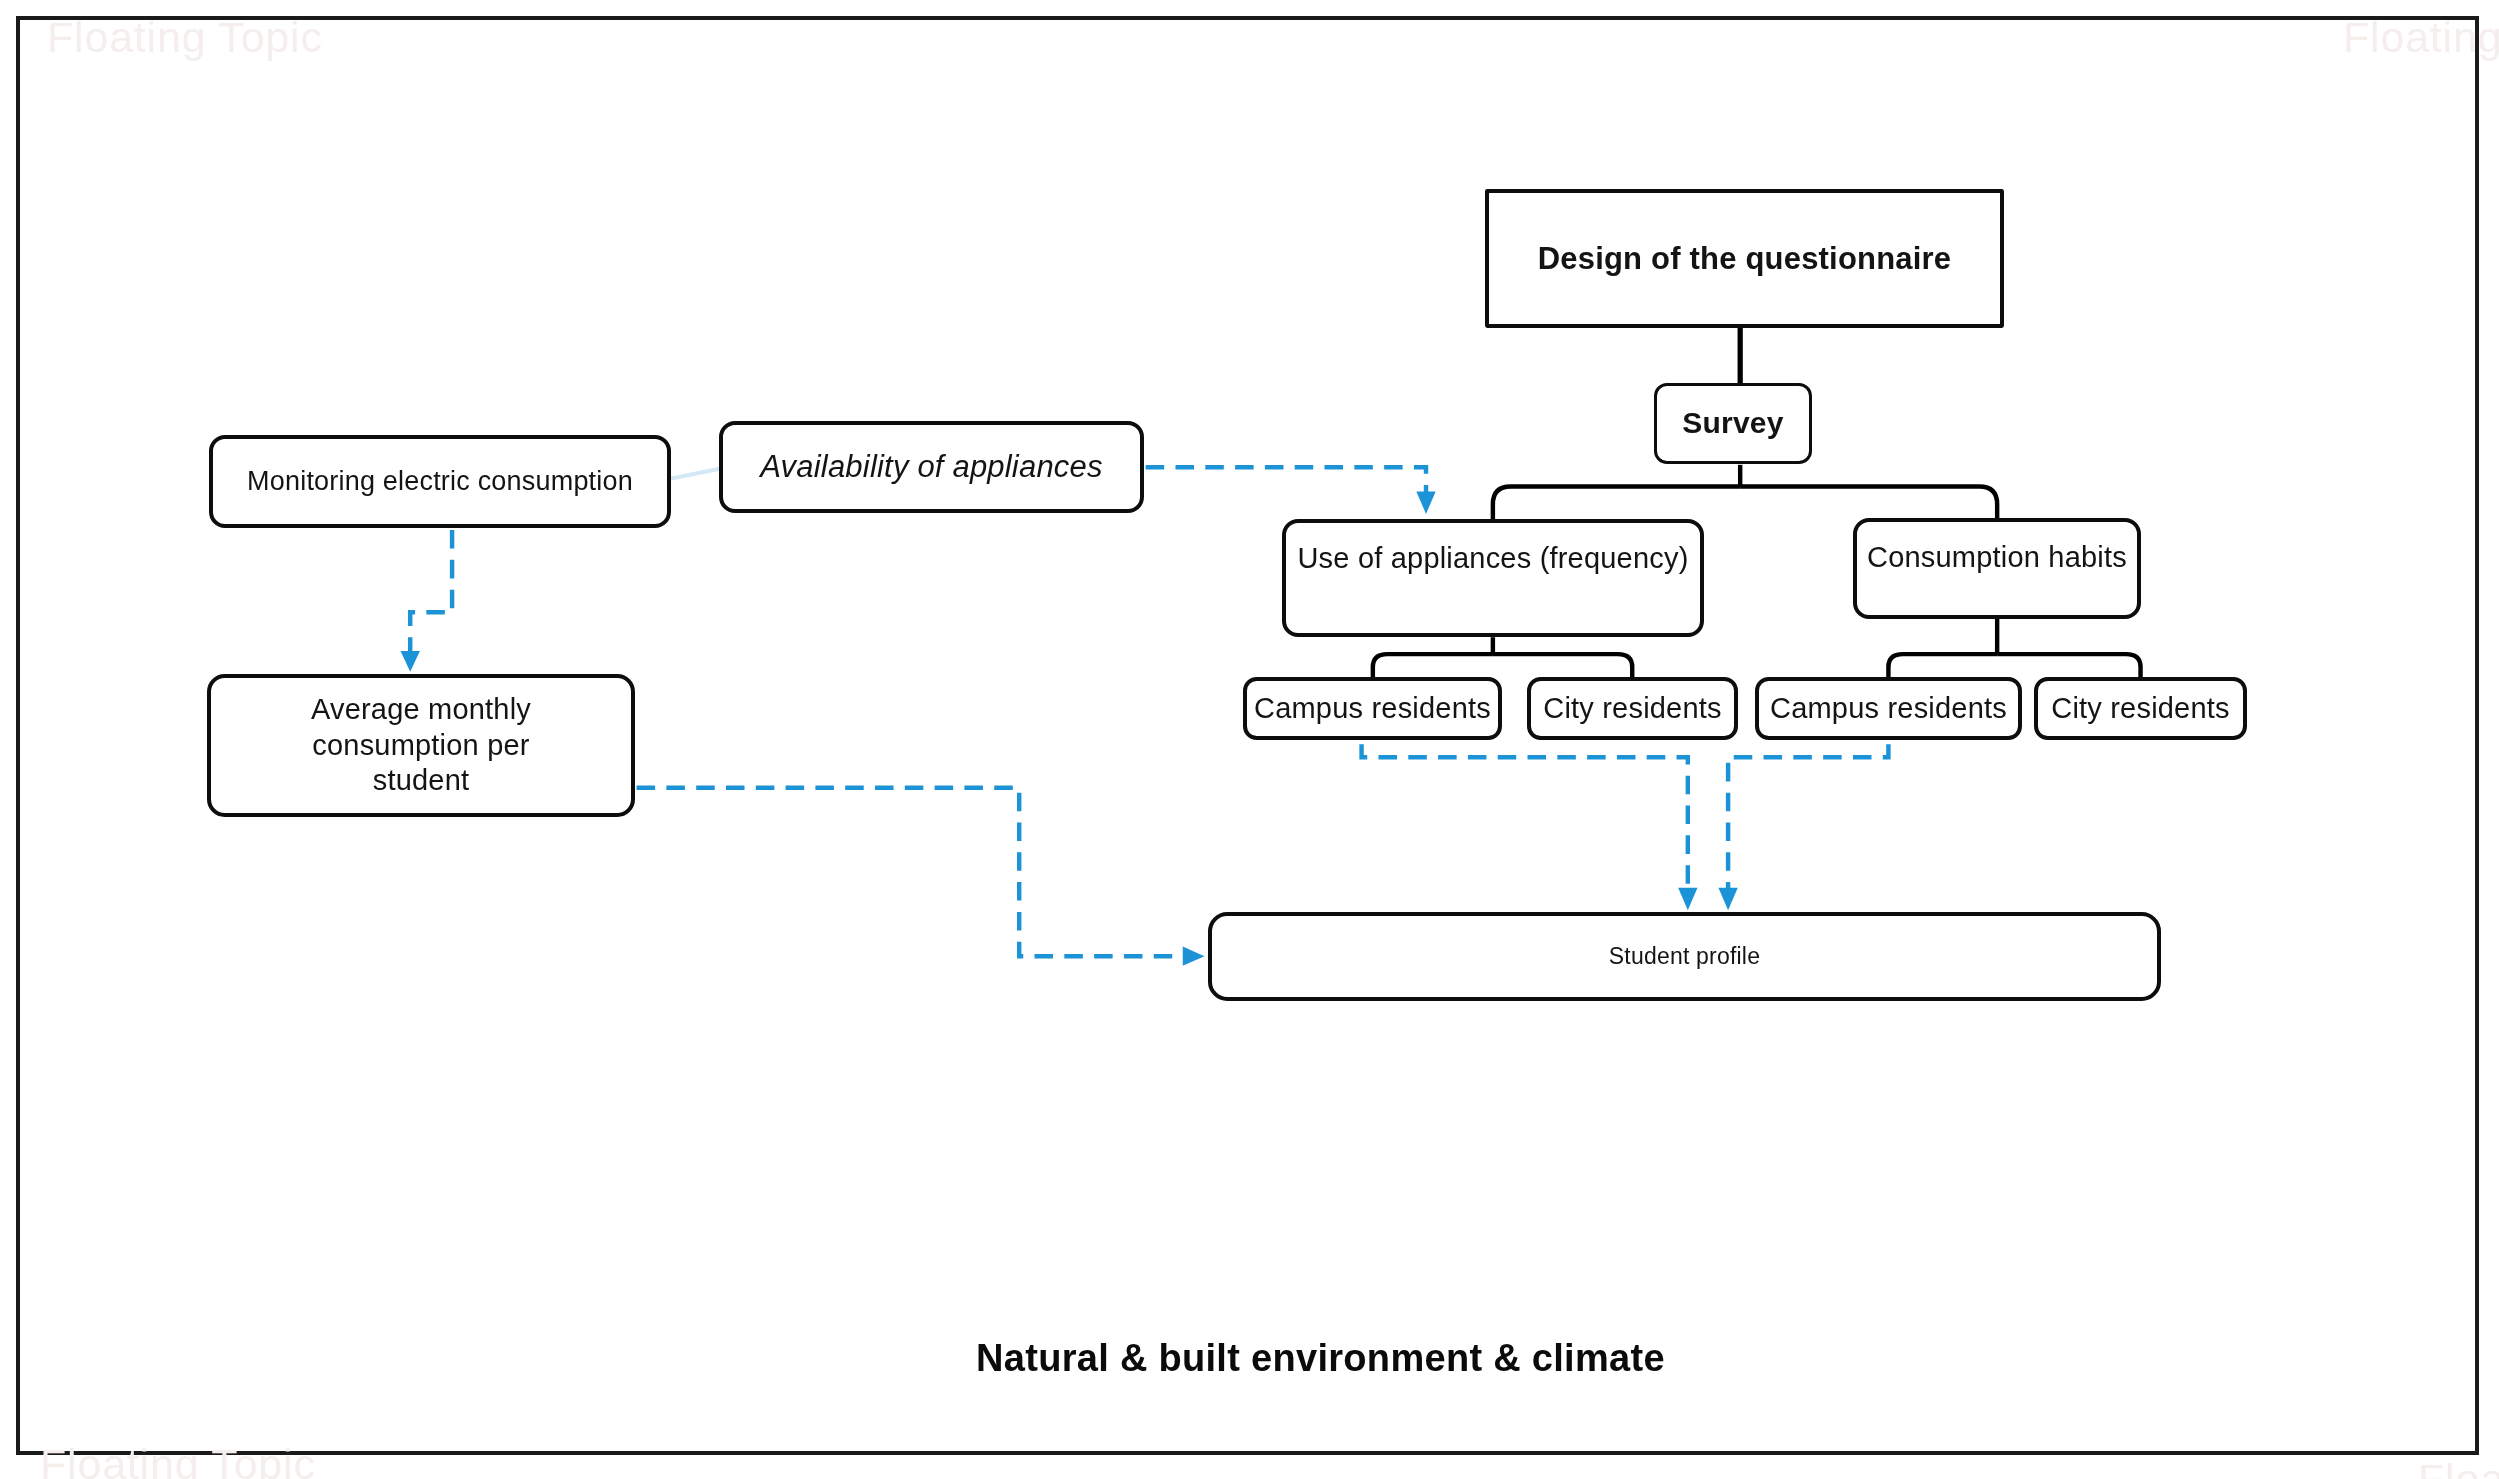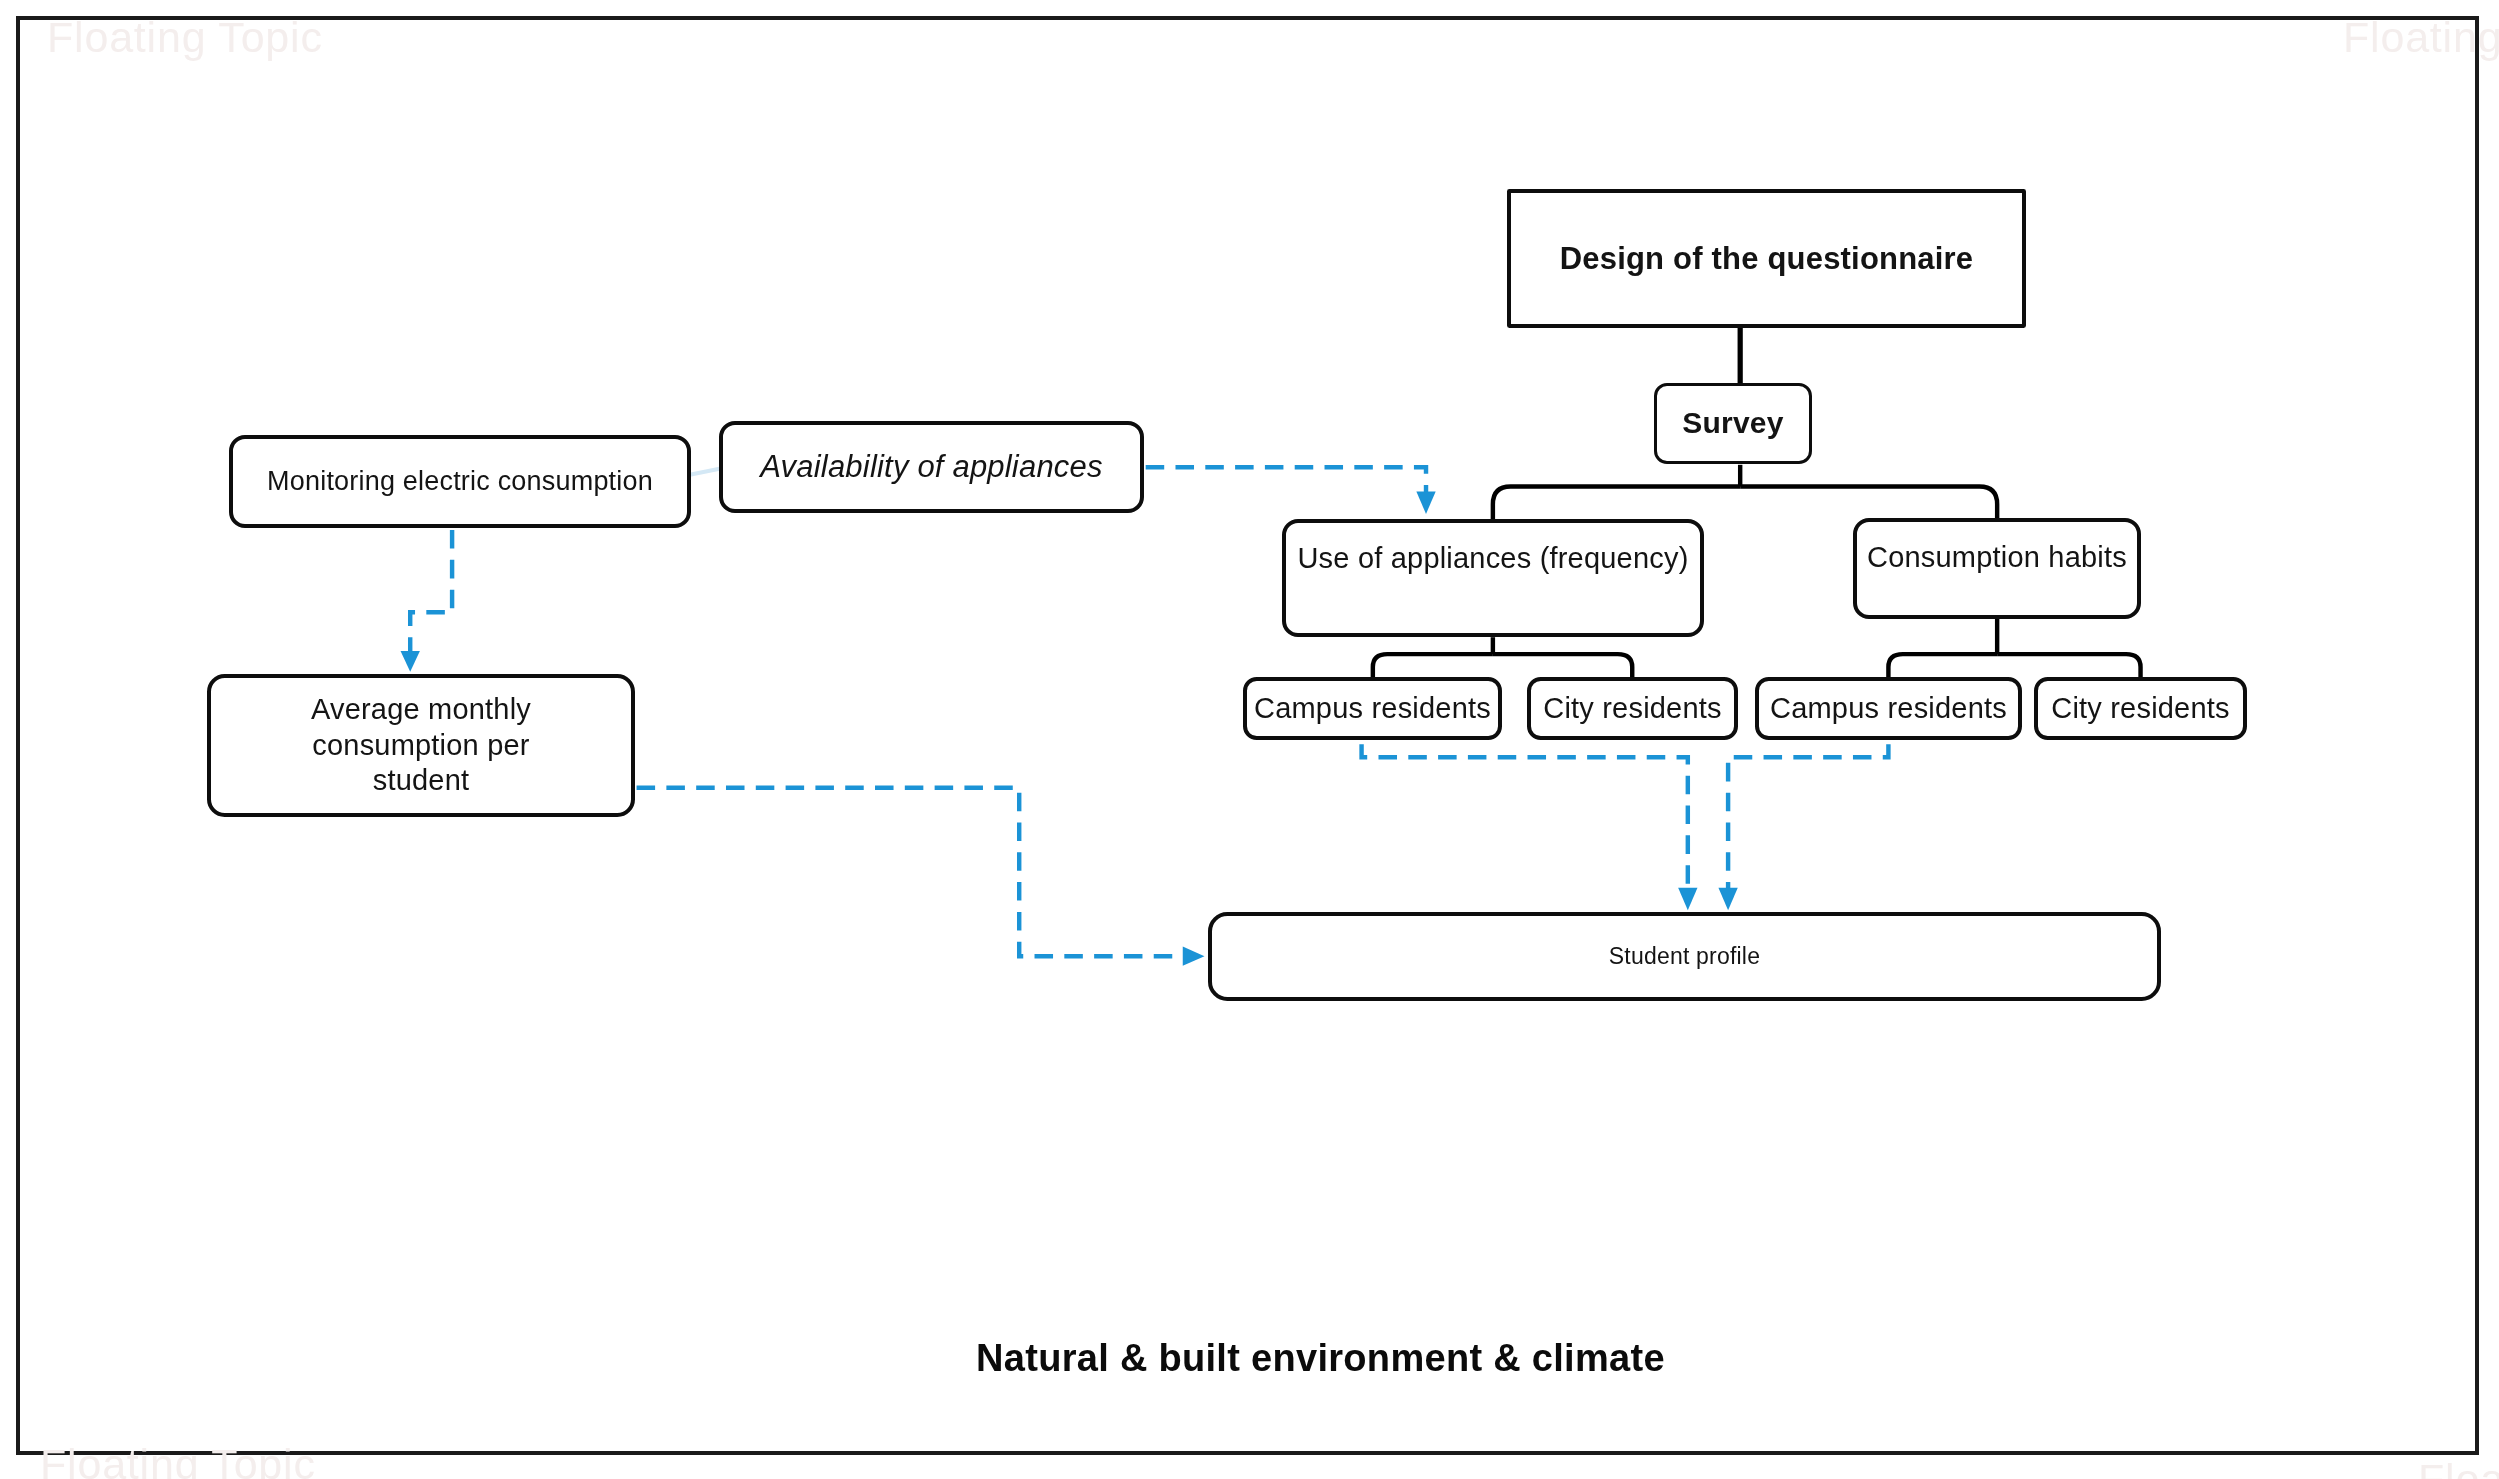--- a/index.html
+++ b/index.html
@@ -20,29 +20,29 @@
   .node.toppad{align-items:flex-start;padding-top:17.7px;}
   .corner{
     position:absolute;z-index:1;color:#f4eeed;font-size:43px;white-space:nowrap;
     letter-spacing:0.8px;
   }
   #caption{
     position:absolute;z-index:3;font-weight:700;font-size:38px;letter-spacing:0.3px;
     color:#0b0b0b;white-space:nowrap;
   }
   
-  #n-design{left:1485px;top:189px;width:519px;height:139px;border-radius:2.4px;border-width:4.8px;font-weight:700;font-size:31px;margin-left:22px;}
+  #n-design{left:1485px;top:189px;width:519px;height:139px;border-radius:2.4px;border-width:4.8px;font-weight:700;font-size:31px;}
   #n-survey{left:1654px;top:383px;width:158px;height:81px;border-radius:13px;border-width:3.2px;font-weight:700;font-size:30px;}
   #n-use{left:1282px;top:519px;width:422px;height:118px;font-size:29px;}
   #n-cons{left:1853px;top:518px;width:288px;height:101px;font-size:29px;}
   #n-camp1{left:1243px;top:677px;width:259px;height:63px;border-radius:13.7px;font-size:29px;}
   #n-city1{left:1527px;top:677px;width:211px;height:63px;border-radius:13.7px;font-size:29px;}
   #n-camp2{left:1755px;top:677px;width:267px;height:63px;border-radius:13.7px;font-size:29px;}
   #n-city2{left:2034px;top:677px;width:213px;height:63px;border-radius:13.7px;font-size:29px;}
-  #n-monitor{left:209px;top:435px;width:462px;height:93px;font-size:27px;margin-left:20px;}
+  #n-monitor{left:209px;top:435px;width:462px;height:93px;font-size:27px;}
   #n-avail{left:719px;top:421px;width:425px;height:92px;font-size:31px;font-style:italic;}
   #n-avg{left:207px;top:674px;width:428px;height:143px;border-radius:17.7px;font-size:29px;padding:0 50px;}
   #n-student{left:1208px;top:912px;width:953px;height:89px;border-radius:19.3px;font-size:23px;}
   #corner-tl{left:47px;top:13px;}
   #corner-tr{left:2343px;top:13px;}
   #corner-bl{left:40px;top:1440px;}
   #corner-br{left:2418px;top:1455px;}
   #caption{left:976px;top:1337px;}
 </style>
 </head>

